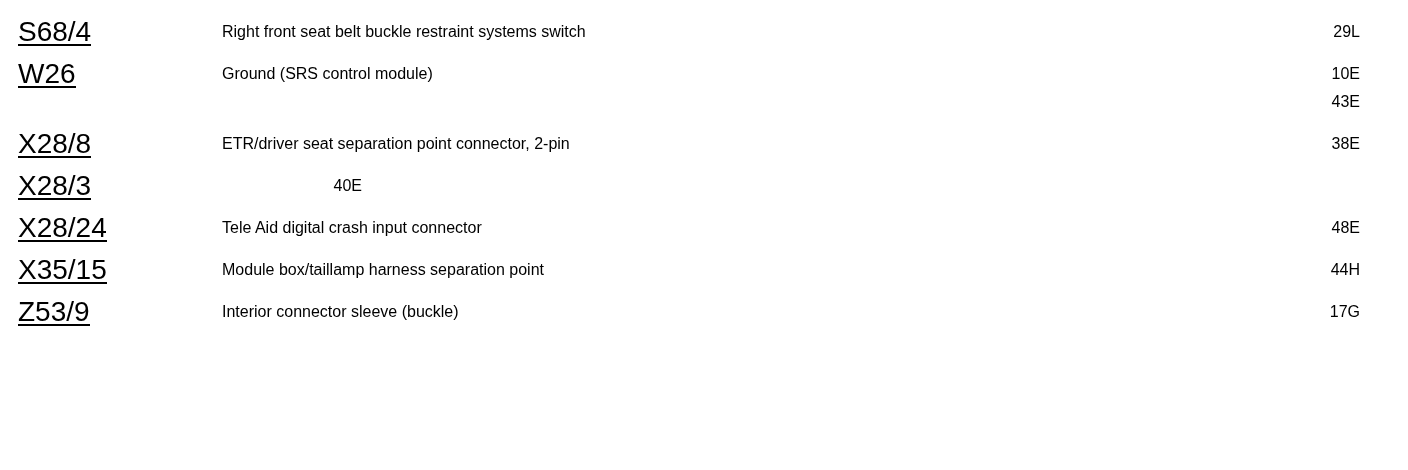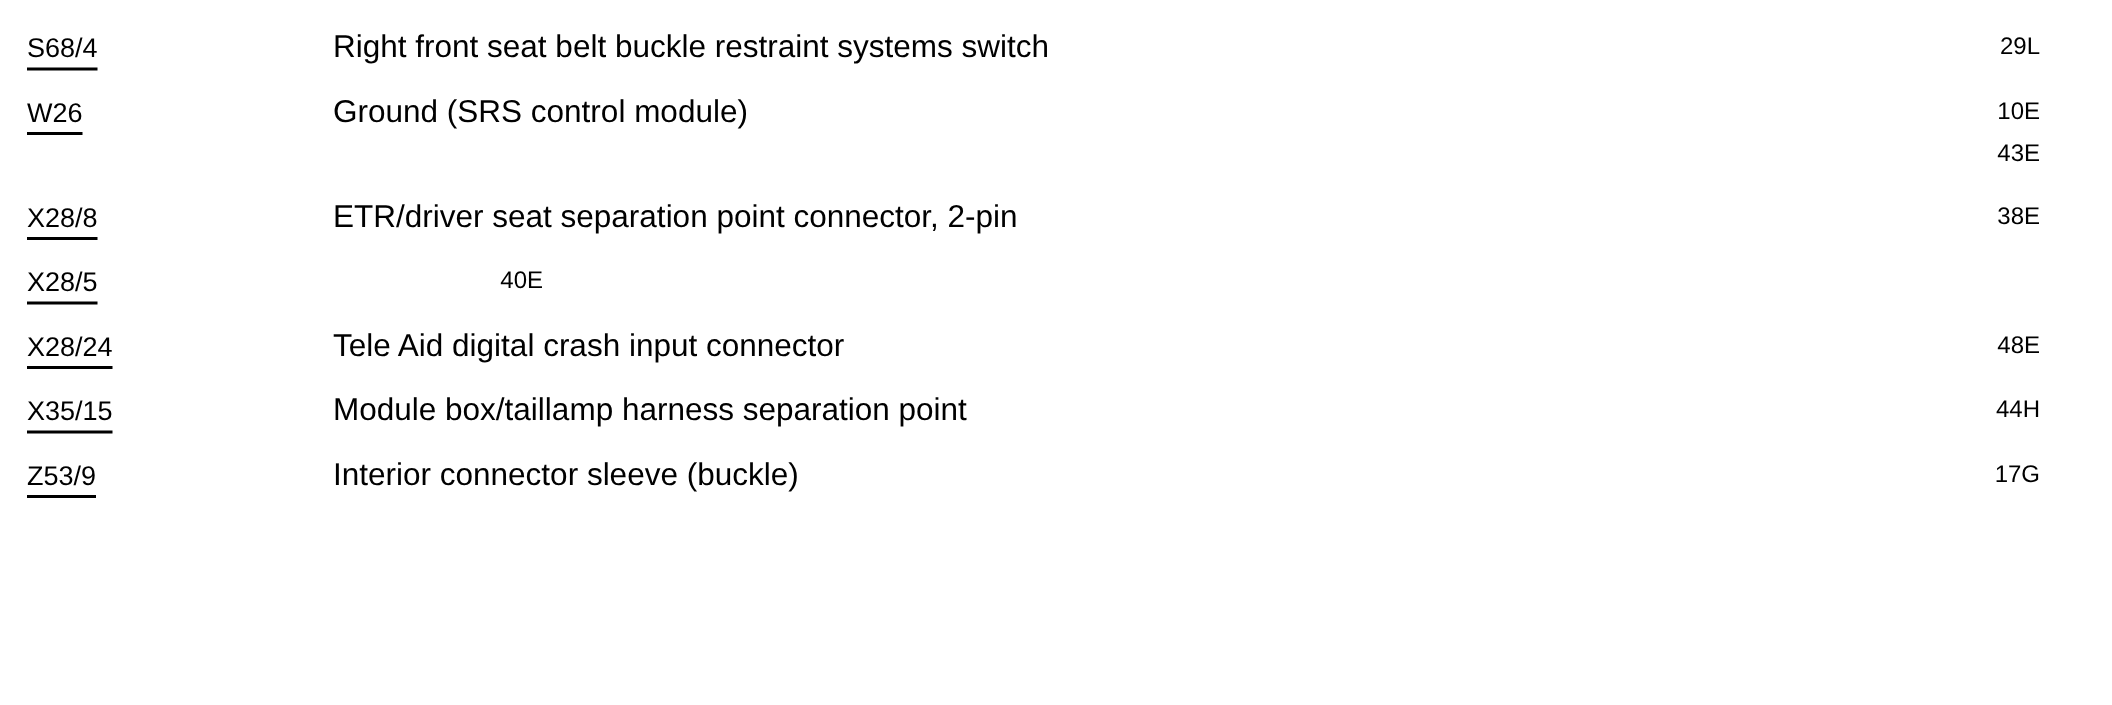--- a/index.html
+++ b/index.html
@@ -23,33 +23,33 @@
     padding: 18px 48px 0 18px;
   }
   .index-row {
     display: flex;
     align-items: flex-start;
     width: 100%;
     margin-bottom: 14px;
   }
   .col-code {
     flex: 0 0 204px;
-    font-size: 18px;
+    font-size: 28px;
     line-height: 28px;
     white-space: nowrap;
   }
   .col-code .code-text {
     display: inline-block;
     border-bottom: 2px solid #000000;
     padding-bottom: 0px;
     line-height: 25px;
   }
   .col-desc {
     flex: 1 1 auto;
-    font-size: 21px;
+    font-size: 16px;
     line-height: 28px;
     white-space: nowrap;
     padding-left: 0px;
   }
   .col-loc {
     flex: 0 0 140px;
     font-size: 16px;
     line-height: 28px;
     text-align: right;
     white-space: nowrap;
@@ -78,21 +78,21 @@
       </div>
     </div>
     <div class="index-row">
       <div class="col-code"><span class="code-text">X28/8</span></div>
       <div class="col-desc">ETR/driver seat separation point connector, 2-pin</div>
       <div class="col-loc">
         <span class="loc-line">38E</span>
       </div>
     </div>
     <div class="index-row">
-      <div class="col-code"><span class="code-text">X28/5</span></div>
+      <div class="col-code"><span class="code-text">X28/3</span></div>
       <div class="col-loc">
         <span class="loc-line">40E</span>
       </div>
     </div>
     <div class="index-row">
       <div class="col-code"><span class="code-text">X28/24</span></div>
       <div class="col-desc">Tele Aid digital crash input connector</div>
       <div class="col-loc">
         <span class="loc-line">48E</span>
       </div>

